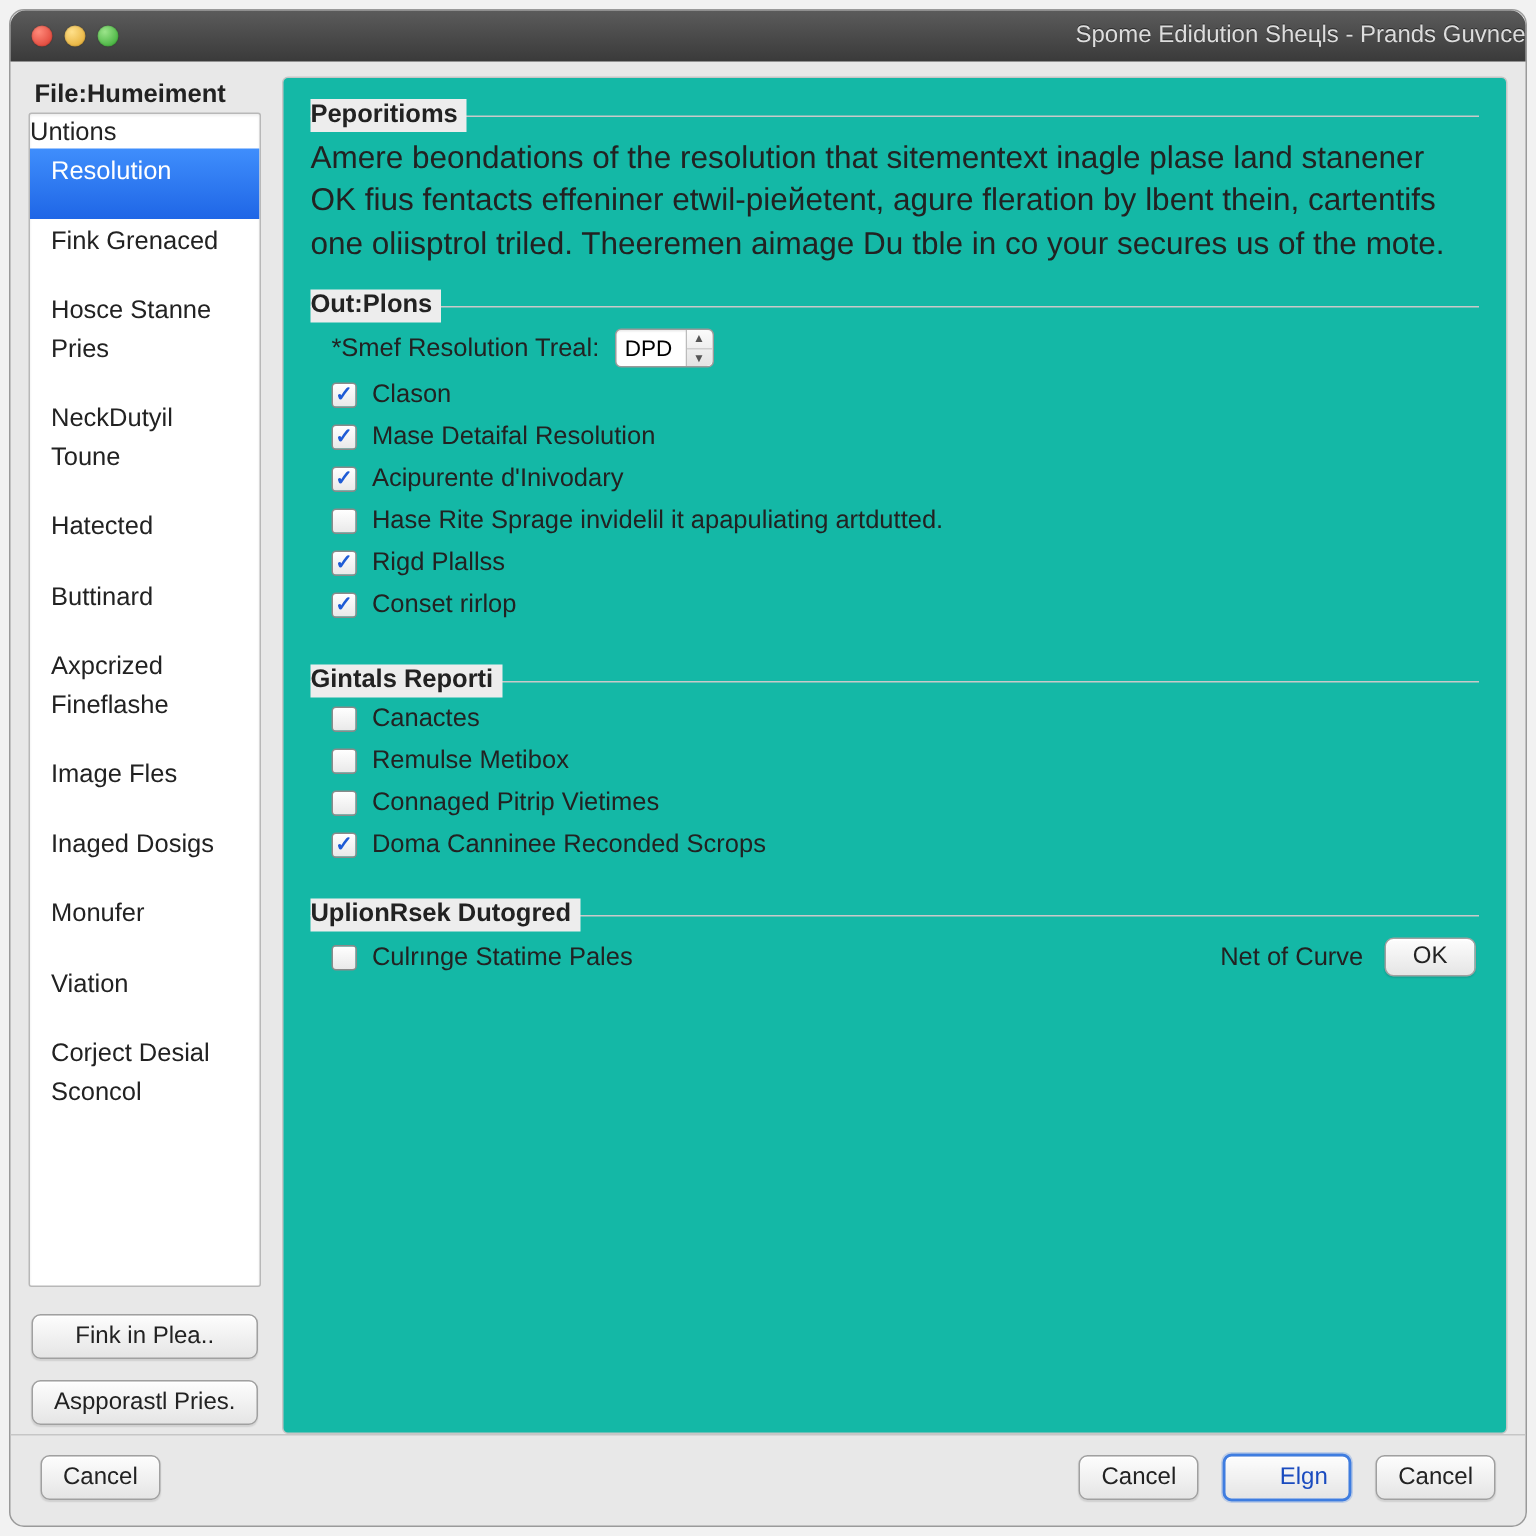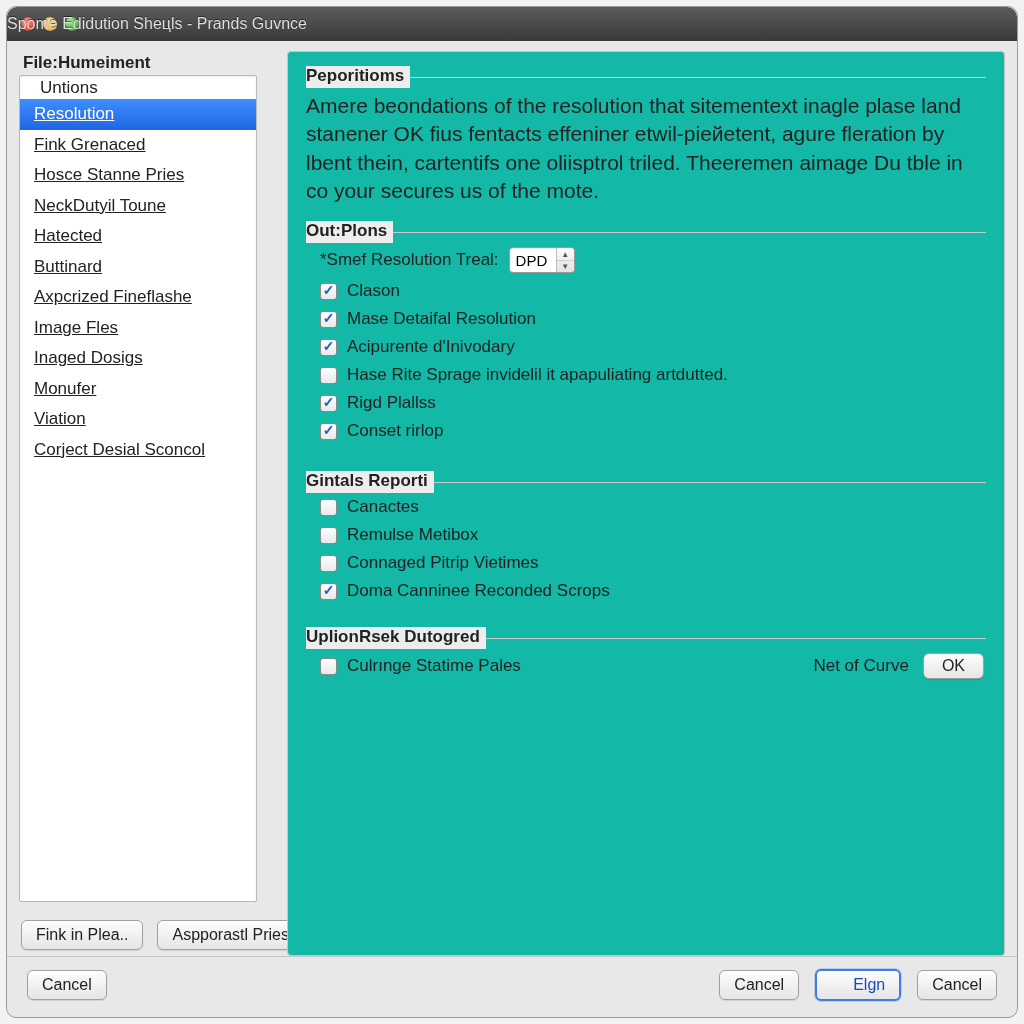--- a/index.html
+++ b/index.html
@@ -37,72 +37,71 @@
   }
   .tl {
     width: 14px; height: 14px; border-radius: 50%;
     box-shadow: inset 0 0 1px rgba(0,0,0,.5), 0 0 1px rgba(0,0,0,.3);
   }
   .tl.red { background: radial-gradient(circle at 35% 30%, #ff8a7a, #d9362b); }
   .tl.yellow { background: radial-gradient(circle at 35% 30%, #ffe08a, #e0a528); }
   .tl.green { background: radial-gradient(circle at 35% 30%, #9be48a, #2fa52b); }
   .title {
     position: absolute; left: 0; right: 0;
-    text-align: left;
+    text-align: right;
     color: #ddd;
     font-size: 16px;
     text-shadow: 0 -1px 0 rgba(0,0,0,.5);
     pointer-events: none;
   }
   .body {
     flex: 1 1 auto;
     display: flex;
     flex-direction: column;
   }
   .content {
     flex: 1 1 auto;
     display: flex;
     padding: 10px 12px 0 12px;
-    gap: 30px;
+    gap: 14px;
   }
   .left-col {
     width: 238px;
     display: flex;
     flex-direction: column;
   }
   .section-header {
     font-weight: 700;
     padding: 2px 0 0 4px;
   }
   .nav-list {
     margin-top: 2px;
     background: #fff;
     border: 1px solid #b8b8b8;
     border-radius: 2px;
     flex: 1 1 auto;
     overflow: hidden;
     box-shadow: inset 0 1px 2px rgba(0,0,0,.08);
   }
   .nav-sub {
-    padding: 2px 8px 1px 20px;
+    padding: 2px 8px 1px 0;
     font-size: 17px;
   }
   .nav-item {
-    padding: 2px 8px 3px 14px;
+    padding: 2px 8px 19px 14px;
     font-size: 17px;
     line-height: 1.5;
     cursor: default;
-    text-decoration: underline;
   }
   .nav-item.selected {
     background: linear-gradient(#3f8efc, #1f66e6);
     color: #fff;
   }
   .left-btns {
-    display: flex; gap: 14px;
+    display: flex; flex-direction: column; gap: 14px;
     margin-top: 18px; margin-bottom: 6px;
     padding: 0 2px;
   }
   .btn {
     border: 1px solid #a0a0a0;
     border-radius: 6px;
     background: linear-gradient(#fdfdfd, #e5e5e5);
     padding: 5px 14px;
     font-size: 16px;
     text-align: center;

